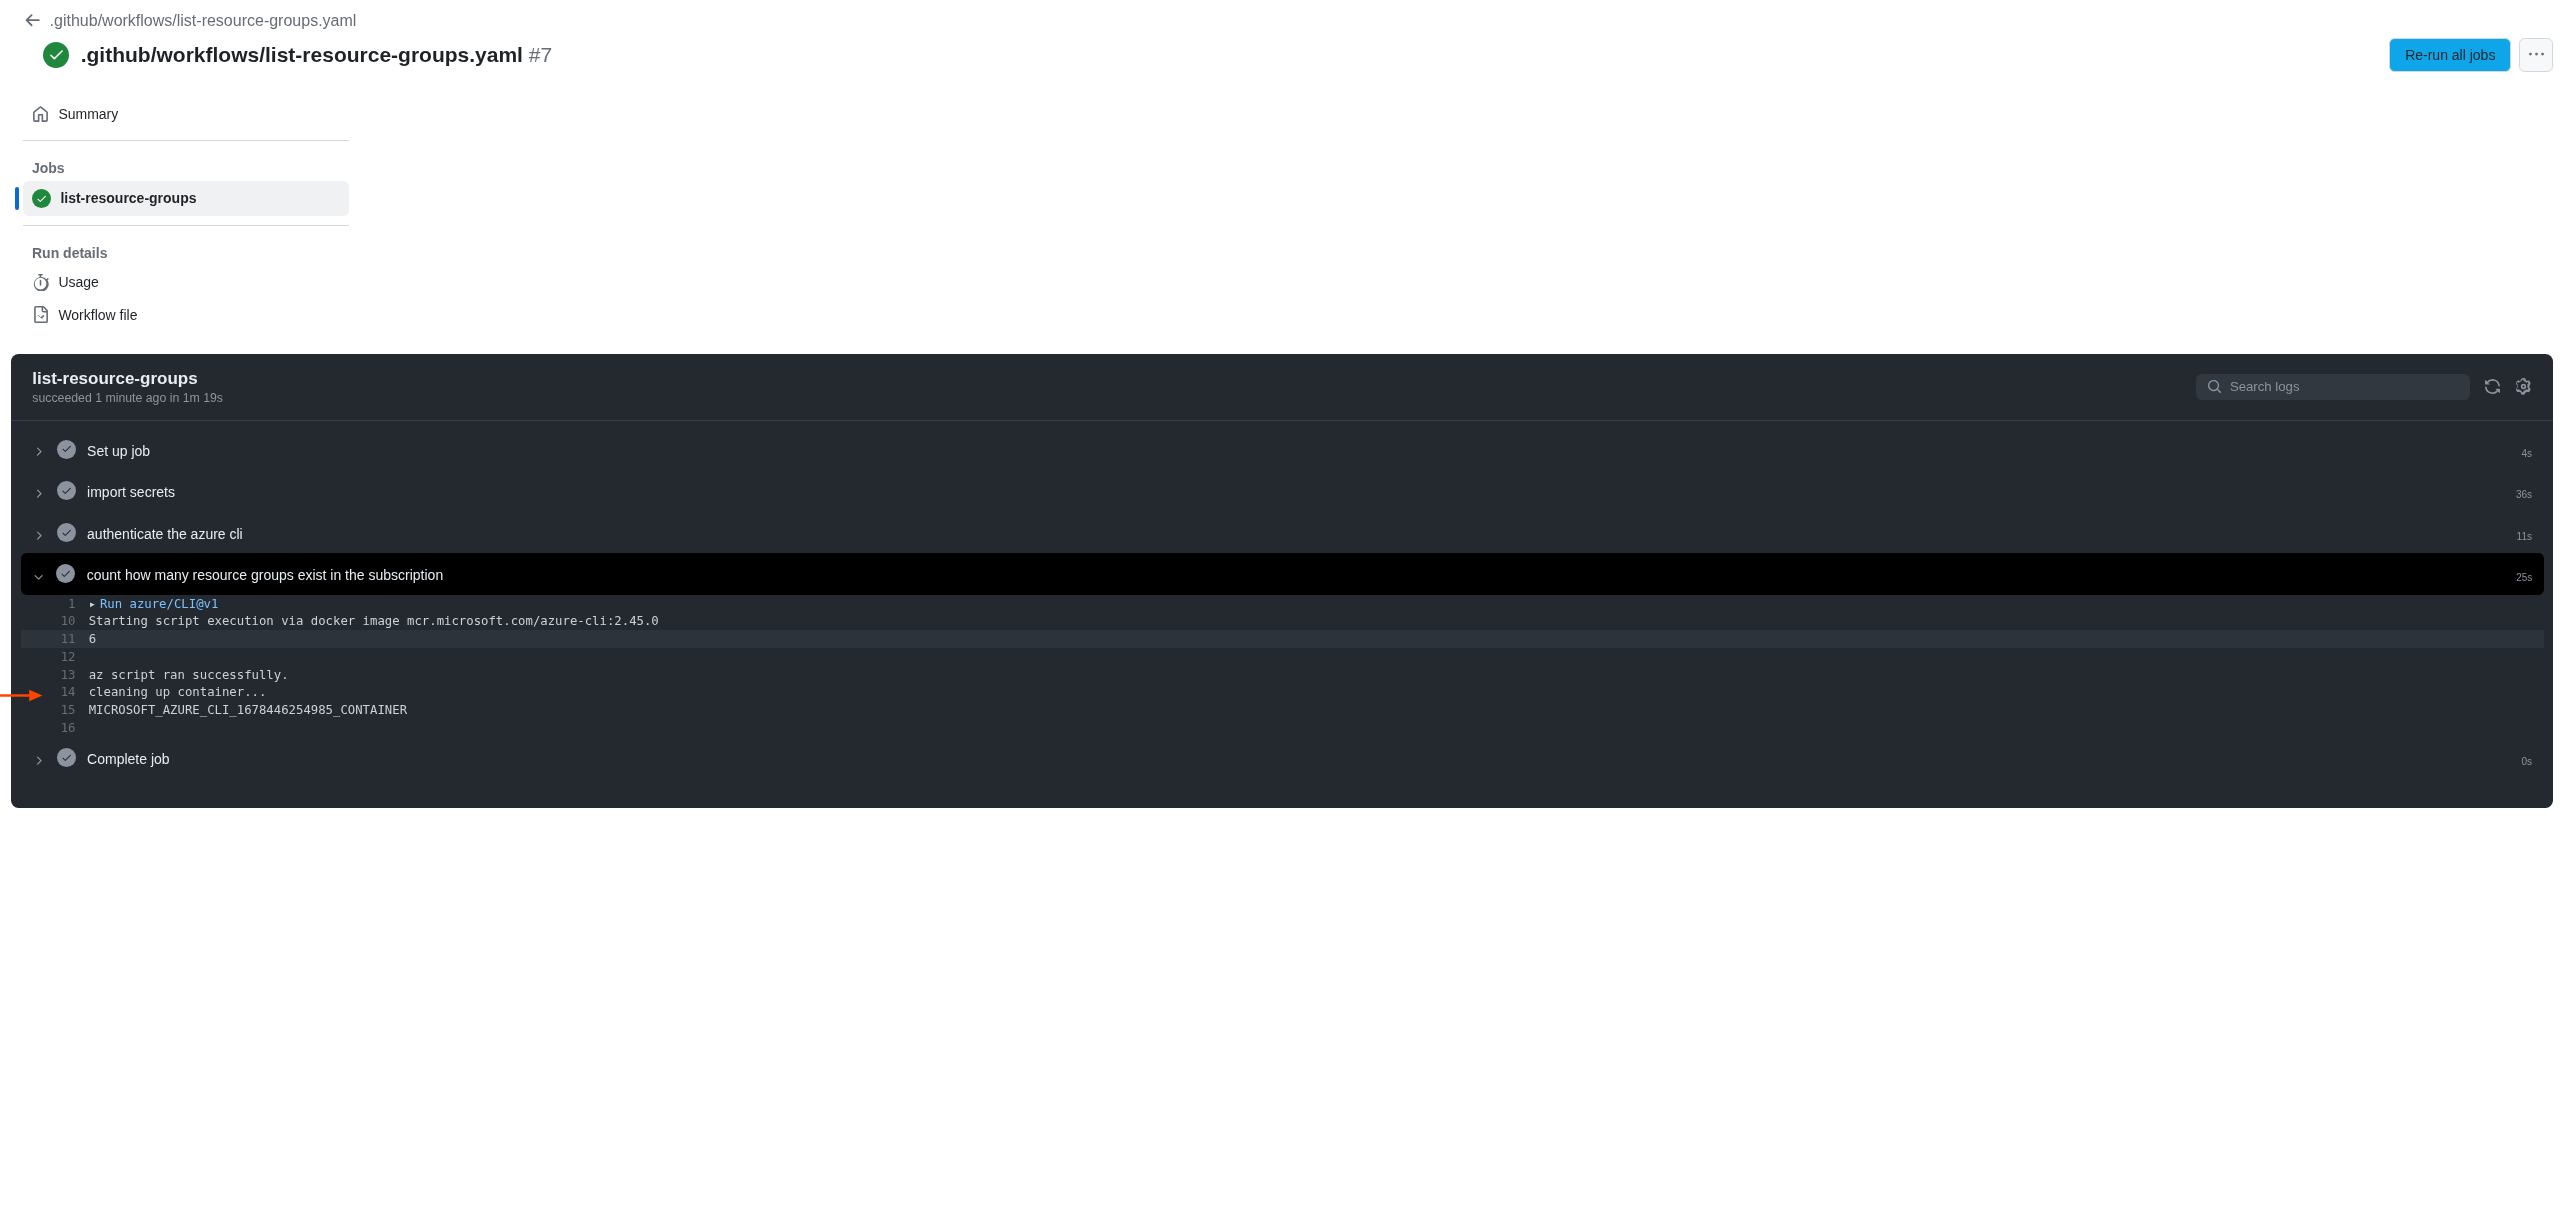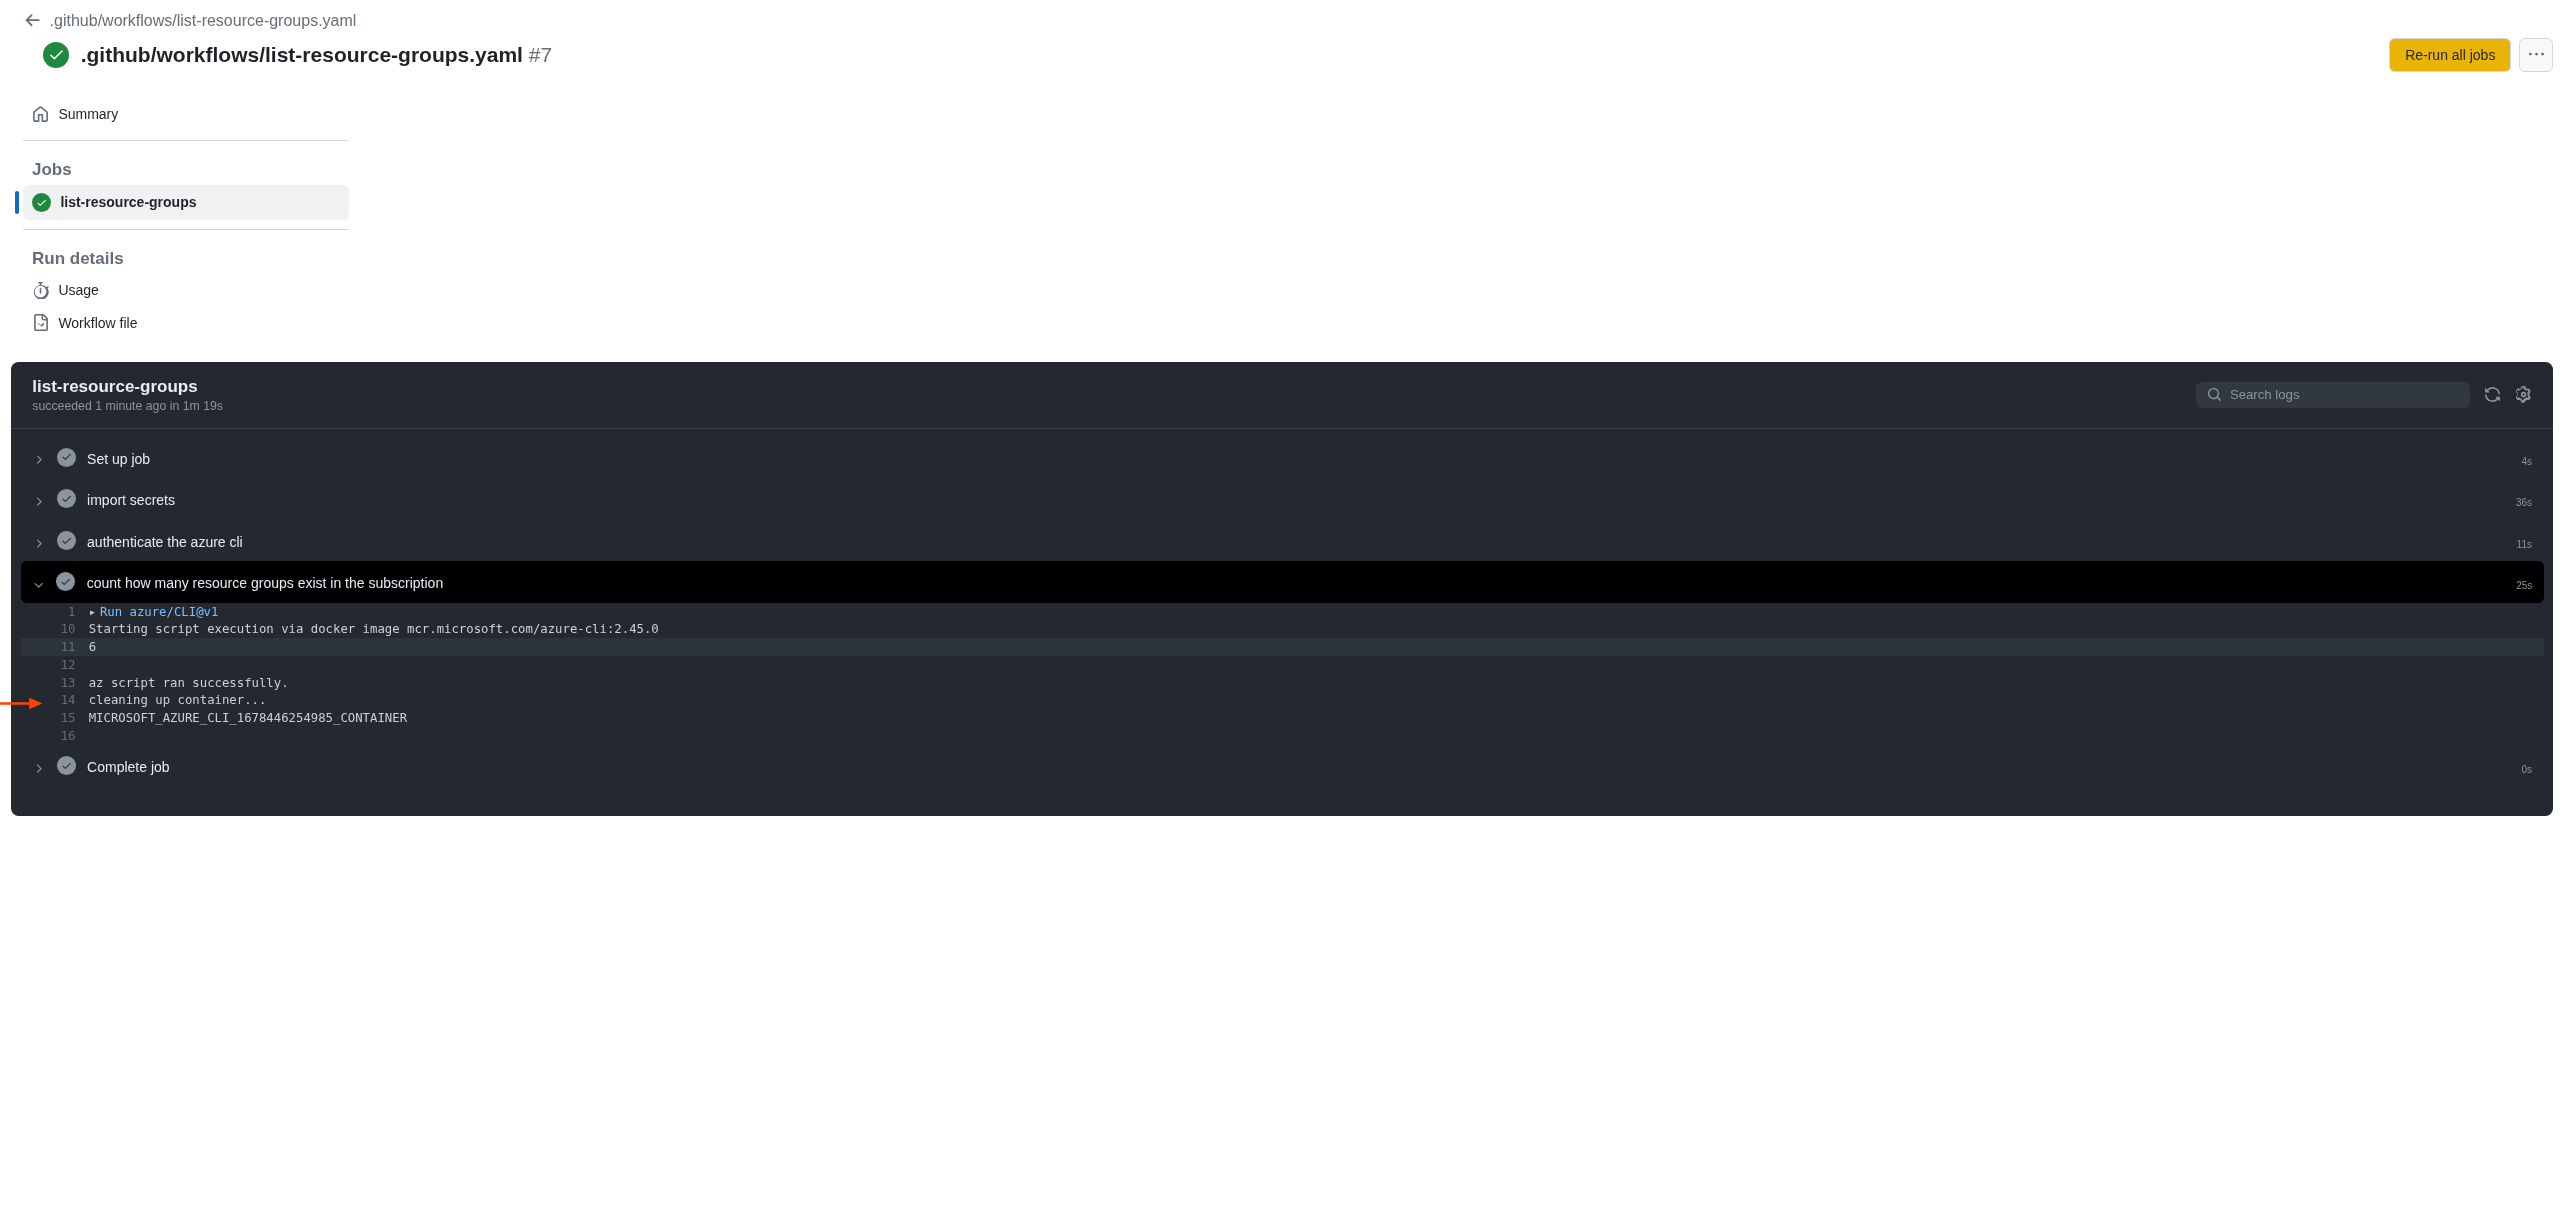--- a/index.html
+++ b/index.html
@@ -31,21 +31,21 @@
   .status-badge-lg {
     width: 26.4px; height: 26.4px; border-radius: 50%;
     background: #1f883d; display: flex; align-items: center; justify-content: center;
     flex-shrink: 0;
   }
   .status-badge-lg svg { width: 17px; height: 17px; fill: #fff; }
   .page-title { font-size: 21px; font-weight: 600; color: #1f2328; }
   .page-title .run-num { color: #656d76; font-weight: 400; }
   .title-actions { display: flex; gap: 7.6px; }
   .btn {
-    border: 0.9px solid #d0d7de; background: #eab308; border-radius: 5.7px;
+    border: 0.9px solid #d0d7de; background: #0ea5e9; border-radius: 5.7px;
     padding: 6.6px 15px; font-size: 14px; font-weight: 500; cursor: pointer;
     color: #24292f;
   }
   .btn-icon {
     border: 0.9px solid #d0d7de; background: #f6f8fa; border-radius: 5.7px;
     width: 34px; height: 34px; display: flex; align-items: center; justify-content: center;
     cursor: pointer;
   }
   .btn-icon svg { width: 15px; height: 15px; fill: #656d76; }
   .layout { display: flex; gap: 23px; padding: 0 0 0 11.3px; flex-direction: column; }
@@ -54,21 +54,21 @@
     display: flex; align-items: center; gap: 9.4px; padding: 7.6px 9.4px;
     border-radius: 5.7px; cursor: pointer; color: #1f2328; font-size: 14px;
   }
   .side-item.active { background: #f0f1f2; font-weight: 600; position: relative; }
   .side-item.active::before {
     content: ""; position: absolute; left: -7.6px; top: 5.7px; bottom: 5.7px; width: 3.8px;
     background: #0969da; border-radius: 3.8px;
   }
   .side-item svg { width: 17px; height: 17px; fill: #656d76; }
   .side-hr { border: none; border-top: 0.9px solid #d0d7de; margin: 9.4px 0; }
-  .side-section { font-size: 17px; font-weight: 600; color: #656d76; padding: 9.4px 9.4px 5.7px; }
+  .side-section { font-size: 14px; font-weight: 600; color: #656d76; padding: 9.4px 9.4px 5.7px; }
   .status-badge-sm {
     width: 19px; height: 19px; border-radius: 50%; background: #1f883d;
     display: flex; align-items: center; justify-content: center; flex-shrink: 0;
   }
   .status-badge-sm svg { width: 11.3px; height: 11.3px; fill: #fff; }
 
   .main { flex: 1; padding-right: 23px; }
   .job-panel {
     background: #24292f; border-radius: 7.6px; overflow: hidden;
     color: #e6edf3;

